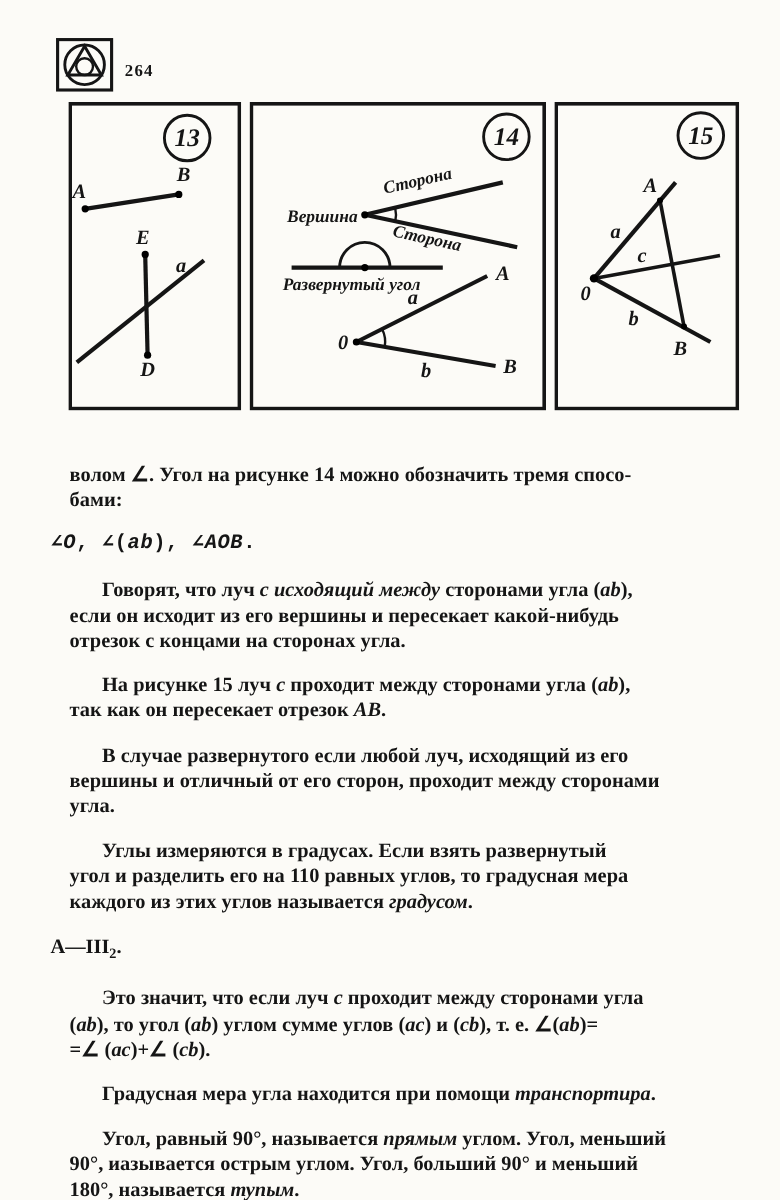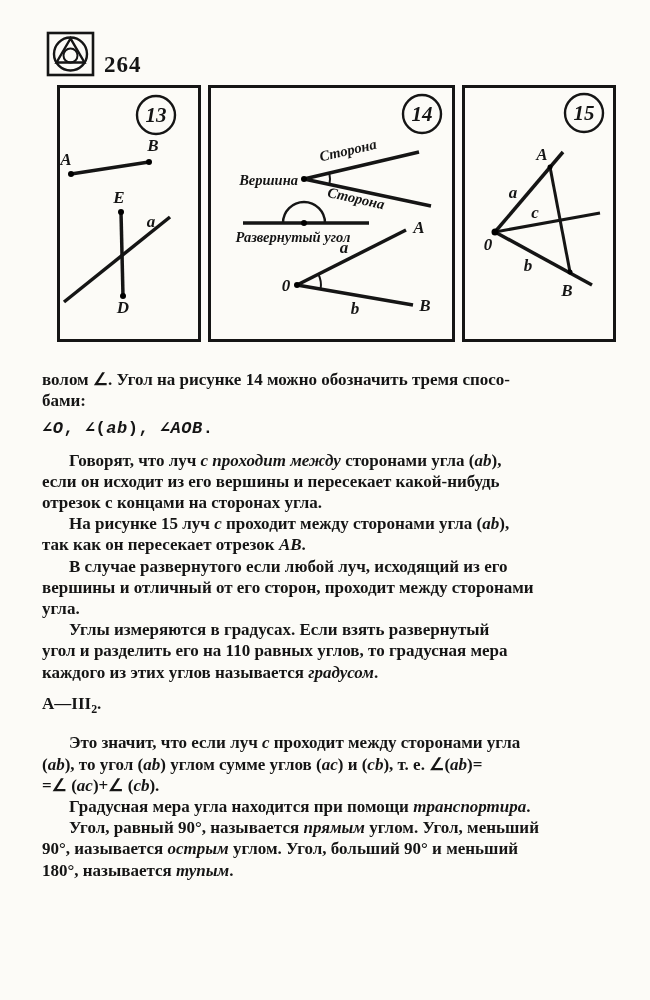--- a/index.html
+++ b/index.html
@@ -5,38 +5,38 @@
   html,body { margin:0; padding:0; }
   body {
     width:650px; height:1000px; position:relative;
     background:#fcfbf7; color:#151515;
     font-family:"Liberation Serif", serif;
     overflow:hidden;
   }
   .logo-box { position:absolute; left:46px; top:31px; }
   .page-number {
     position:absolute; left:104px; top:52px;
-    font-size:23px; font-weight:bold; letter-spacing:1px;
+    font-size:14px; font-weight:bold; letter-spacing:1px;
   }
   .fig { position:absolute; top:85px; }
   .fig13 { left:57px; }
   .fig14 { left:208px; }
   .fig15 { left:462px; }
   svg text { fill:#151515; }
   .fig-num { font-size:21px; font-style:italic; font-weight:bold; }
   .pt-label { font-size:17px; font-style:italic; font-weight:bold; }
   .fig-word { font-size:14.5px; font-style:italic; font-weight:bold; }
   .stroke { stroke:#151515; fill:none; }
 
   .text-flow {
     position:absolute; left:42px; top:369px; width:572px;
     font-size:17px; line-height:21.2px; font-weight:bold;
     text-align:left;
   }
-  .para { white-space:pre-wrap; text-indent:27px; margin:0; }
+  .para { white-space:pre-wrap; text-indent:27px; margin:16px; }
   .para.noindent { text-indent:0; }
   .formula {
     text-align:left; text-indent:0; margin:7px 0 10px;
     white-space:pre-wrap; letter-spacing:0.5px;font-family:Liberation Mono, monospace;
   }
   .axiom { display:flex; margin:10px 0 12px; }
   .axiom-label { width:88px; flex:0 0 88px; white-space:pre-wrap; }
   .axiom-text {
     border-left:2.5px solid #151515; padding-left:10px;
     white-space:pre-wrap; flex:1;
@@ -124,36 +124,36 @@
   <text x="105" y="211" text-anchor="middle" class="pt-label">B</text>
   <text x="51" y="113" text-anchor="middle" class="pt-label">a</text>
   <text x="73" y="133" text-anchor="middle" class="pt-label">c</text>
   <text x="66" y="186" text-anchor="middle" class="pt-label">b</text>
 </svg>
 
 <div class="text-flow">
   <p class="para noindent"><span>волом ∠. Угол на рисунке 14 можно обозначить тремя спосо-
 бами:</span></p>
   <p class="para formula"><span>∠</span><span style="font-style: italic;">O</span><span>, ∠(</span><span style="font-style: italic;">ab</span><span>), ∠</span><span style="font-style: italic;">AOB</span><span>.</span></p>
-  <p class="para"><span>Говорят, что луч </span><span style="font-style: italic;">c</span><span> </span><span style="font-style: italic;">проходит между</span><span> сторонами угла (</span><span style="font-style: italic;">ab</span><span>),
+  <p class="para"><span>Говорят, что луч </span><span style="font-style: italic;">c</span><span> </span><span style="font-style: italic;">исходящий между</span><span> сторонами угла (</span><span style="font-style: italic;">ab</span><span>),
 если он исходит из его вершины и пересекает какой-нибудь
 отрезок с концами на сторонах угла.</span></p>
   <p class="para"><span>На рисунке 15 луч </span><span style="font-style: italic;">c</span><span> проходит между сторонами угла (</span><span style="font-style: italic;">ab</span><span>),
 так как он пересекает отрезок </span><span style="font-style: italic;">AB</span><span>.</span></p>
   <p class="para"><span>В случае развернутого если любой луч, исходящий из его
 вершины и отличный от его сторон, проходит между сторонами
 угла.</span></p>
   <p class="para"><span>Углы измеряются в градусах. Если взять развернутый
 угол и разделить его на 110 равных углов, то градусная мера
 каждого из этих углов называется </span><span style="font-style: italic;">градусом</span><span>.</span></p>
 
   <div class="axiom">
     <div class="axiom-label"><span>А—III</span><sub>2</sub><span>.</span></div>
   </div>
 
   <p class="para"><span>Это значит, что если луч </span><span style="font-style: italic;">c</span><span> проходит между сторонами угла
 (</span><span style="font-style: italic;">ab</span><span>), то угол (</span><span style="font-style: italic;">ab</span><span>) углом сумме углов (</span><span style="font-style: italic;">ac</span><span>) и (</span><span style="font-style: italic;">cb</span><span>), т. е. ∠(</span><span style="font-style: italic;">ab</span><span>)=
 =∠ (</span><span style="font-style: italic;">ac</span><span>)+∠ (</span><span style="font-style: italic;">cb</span><span>).</span></p>
   <p class="para"><span>Градусная мера угла находится при помощи </span><span style="font-style: italic;">транспортира</span><span>.</span></p>
   <p class="para"><span>Угол, равный 90°, называется </span><span style="font-style: italic;">прямым</span><span> углом. Угол, меньший
-90°, иазывается </span><span style="font-style: italic;">острым</span><span> углом. Угол, больший 90° и меньший
+90°, иазывается </span><span style="">острым</span><span> углом. Угол, больший 90° и меньший
 180°, называется </span><span style="font-style: italic;">тупым</span><span>.</span></p>
 </div>
 
 </body></html>

